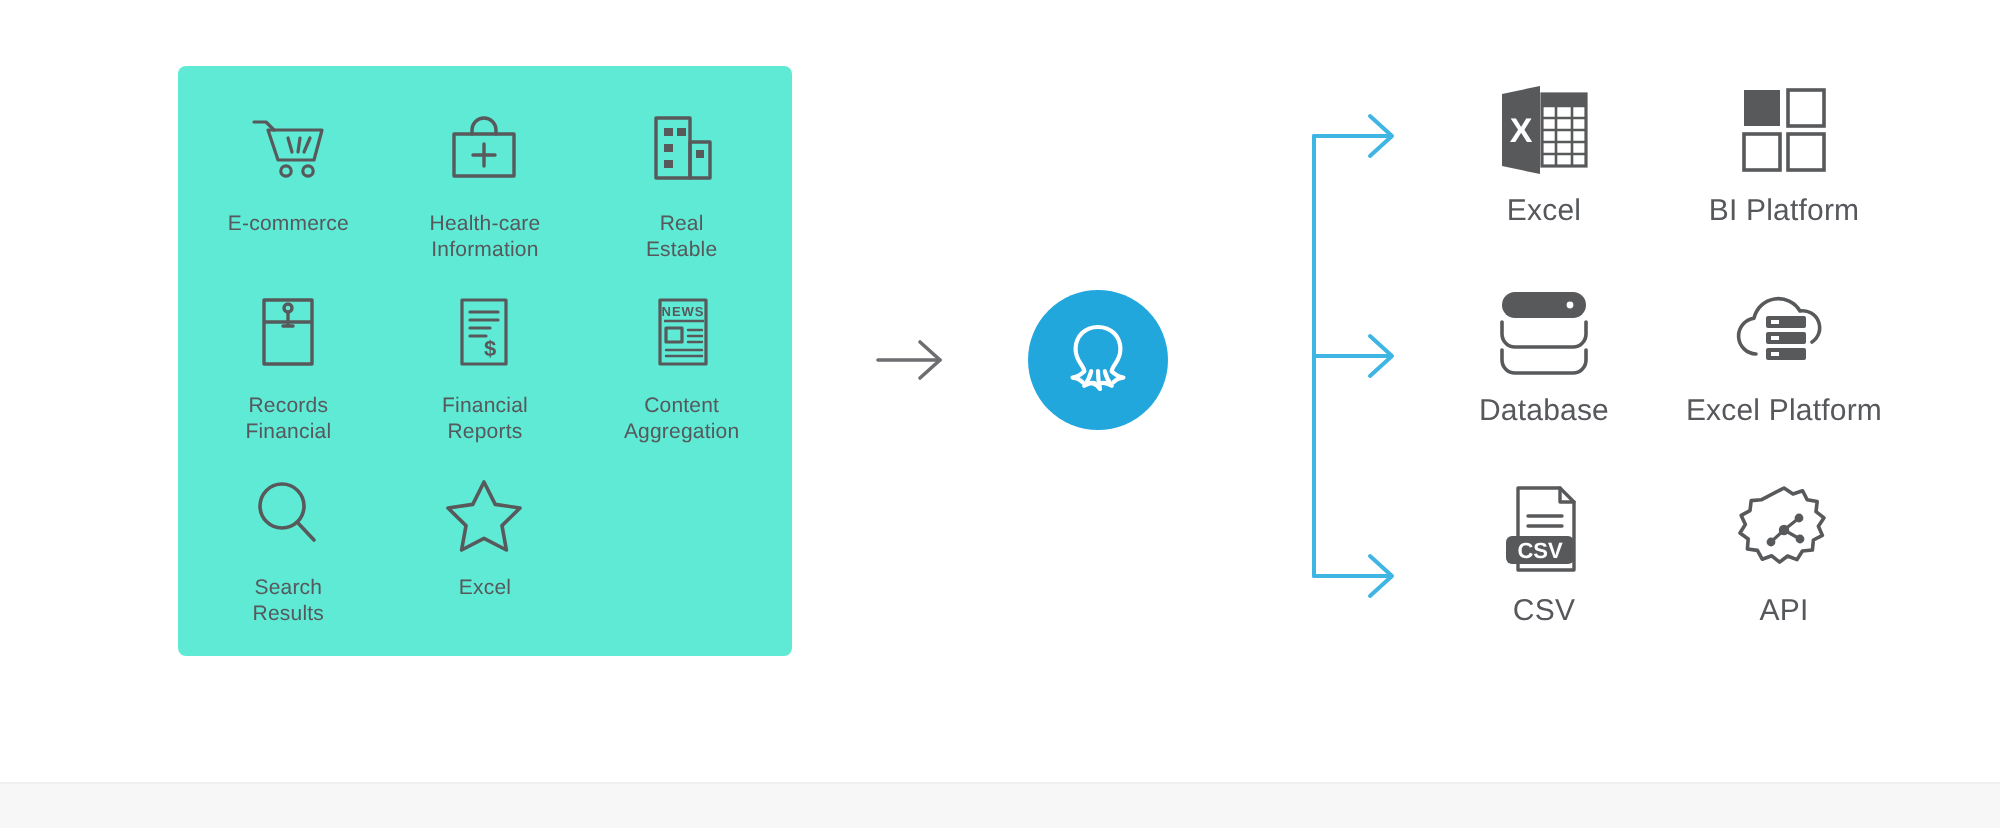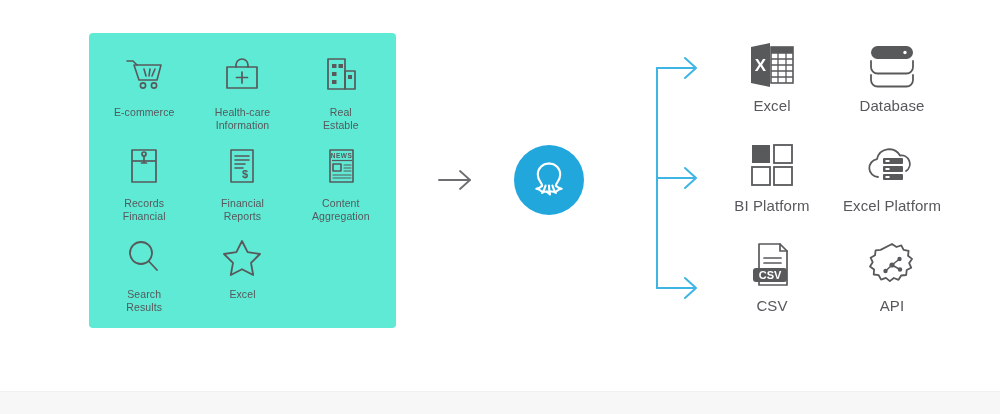--- a/index.html
+++ b/index.html
@@ -232,40 +232,40 @@
           <path d="M25 12 h22 M25 18 h22 M25 24 h22 M25 30 h22 M25 36 h22" stroke="#58595b" stroke-width="1.3"></path>
           <path d="M32 6 v36 M40 6 v36" stroke="#58595b" stroke-width="1.3"></path>
           <rect x="25" y="6" width="22" height="6" fill="#58595b"></rect>
         </svg>
       </div>
       <div class="out-label">Excel</div>
     </div>
 
     <div class="out-cell">
       <div class="out-icon">
+        <svg width="48" height="48" viewBox="0 0 48 48" fill="none" stroke="#58595b" stroke-width="1.8">
+          <rect x="4" y="4" width="18" height="18" fill="#58595b" stroke="none"></rect>
+          <rect x="26" y="4" width="18" height="18"></rect>
+          <rect x="4" y="26" width="18" height="18"></rect>
+          <rect x="26" y="26" width="18" height="18"></rect>
+        </svg>
+      </div>
+      <div class="out-label">BI Platform</div>
+    </div>
+
+    <div class="out-cell">
+      <div class="out-icon">
         <svg width="52" height="46" viewBox="0 0 52 46" fill="none" stroke="#58595b" stroke-width="1.8" stroke-linecap="round" stroke-linejoin="round">
           <rect x="5" y="4" width="42" height="13" rx="6.5" fill="#58595b" stroke="none"></rect>
           <circle cx="39" cy="10.5" r="1.7" fill="#ffffff" stroke="none"></circle>
           <path d="M5 19 v6 a6.5 6.5 0 0 0 6.5 6.5 h29 A6.5 6.5 0 0 0 47 25 v-6"></path>
           <path d="M5 33 v5 a6.5 6.5 0 0 0 6.5 6.5 h29 A6.5 6.5 0 0 0 47 38 v-5"></path>
         </svg>
       </div>
       <div class="out-label">Database</div>
-    </div>
-
-    <div class="out-cell">
-      <div class="out-icon">
-        <svg width="48" height="48" viewBox="0 0 48 48" fill="none" stroke="#58595b" stroke-width="1.8">
-          <rect x="4" y="4" width="18" height="18" fill="#58595b" stroke="none"></rect>
-          <rect x="26" y="4" width="18" height="18"></rect>
-          <rect x="4" y="26" width="18" height="18"></rect>
-          <rect x="26" y="26" width="18" height="18"></rect>
-        </svg>
-      </div>
-      <div class="out-label">BI Platform</div>
     </div>
 
     <div class="out-cell">
       <div class="out-icon">
         <svg width="54" height="46" viewBox="0 0 54 46" fill="none" stroke="#58595b" stroke-width="1.8" stroke-linecap="round" stroke-linejoin="round">
           <path d="M13 35 a9 9 0 0 1 -1 -17.9 A12.5 12.5 0 0 1 35 13.5 a8.5 8.5 0 0 1 6 15.5"></path>
           <rect x="18" y="16" width="20" height="6" rx="1" fill="#58595b" stroke="none"></rect>
           <rect x="18" y="24" width="20" height="6" rx="1" fill="#58595b" stroke="none"></rect>
           <rect x="18" y="32" width="20" height="6" rx="1" fill="#58595b" stroke="none"></rect>
           <rect x="20.5" y="18" width="4" height="2" fill="#ffffff" stroke="none"></rect>

